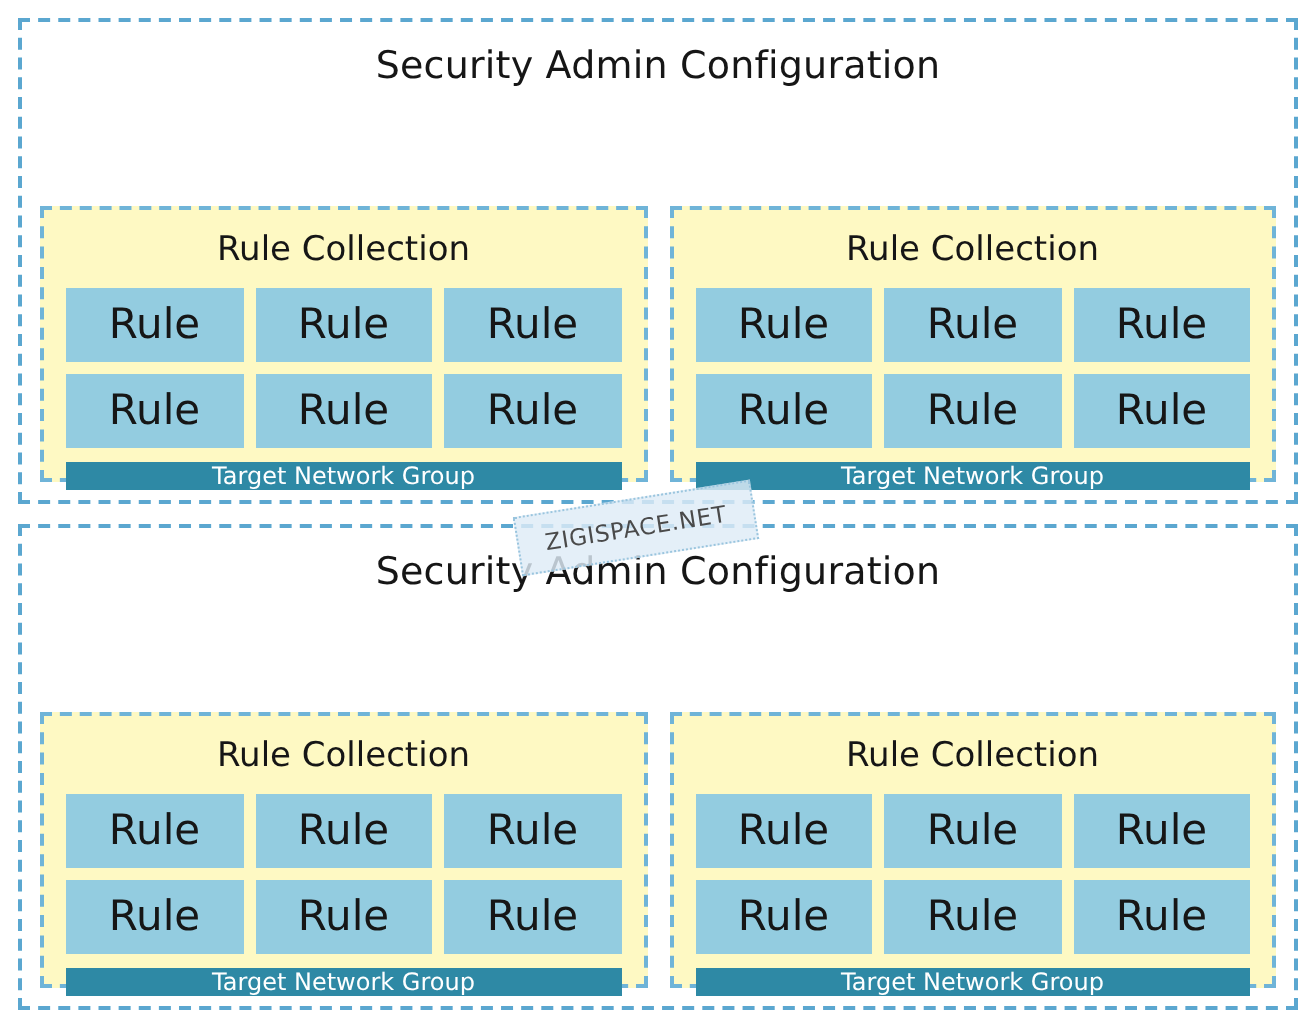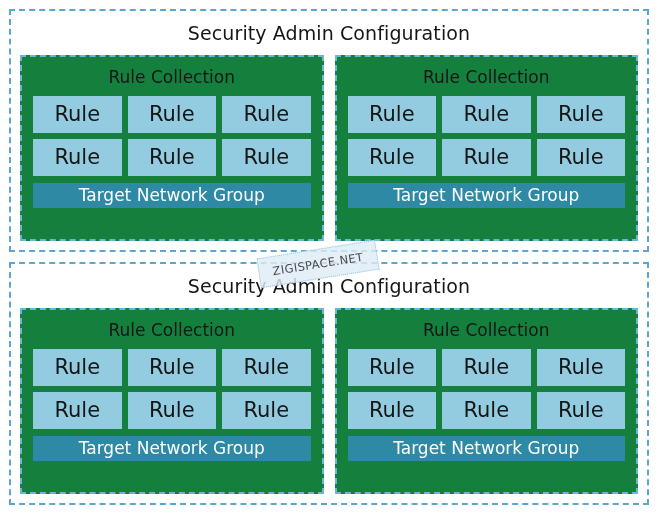--- a/index.html
+++ b/index.html
@@ -55,26 +55,27 @@
   .collections-row {
     flex: 1 1 auto;
     display: flex;
     gap: 11px;
     min-height: 0;
   }
 
   .rule-collection {
     flex: 1 1 0;
     border: 2px dashed #6fb4d8;
-    background: #15803d;
+    background: #fef9c3;
     box-sizing: border-box;
     padding: 5px 11px 9px 11px;
     display: flex;
     flex-direction: column;
     min-width: 0;
+    margin-top: 48px;
   }
 
   .collection-title {
     text-align: center;
     font-size: 17px;
     line-height: 1.3;
     color: #161616;
     padding: 4px 0 8px 0;
     white-space: nowrap;
   }
@@ -96,21 +97,21 @@
     color: #161616;
   }
 
   .target-group {
     background: #2e89a5;
     color: #ffffff;
     height: 25px;
     display: flex;
     align-items: center;
     justify-content: center;
-    font-size: 17px;
+    font-size: 12px;
     white-space: nowrap;
   }
 
   
   .watermark {
     position: absolute;
     left: 258px;
     top: 249px;
     width: 120px;
     height: 30px;

